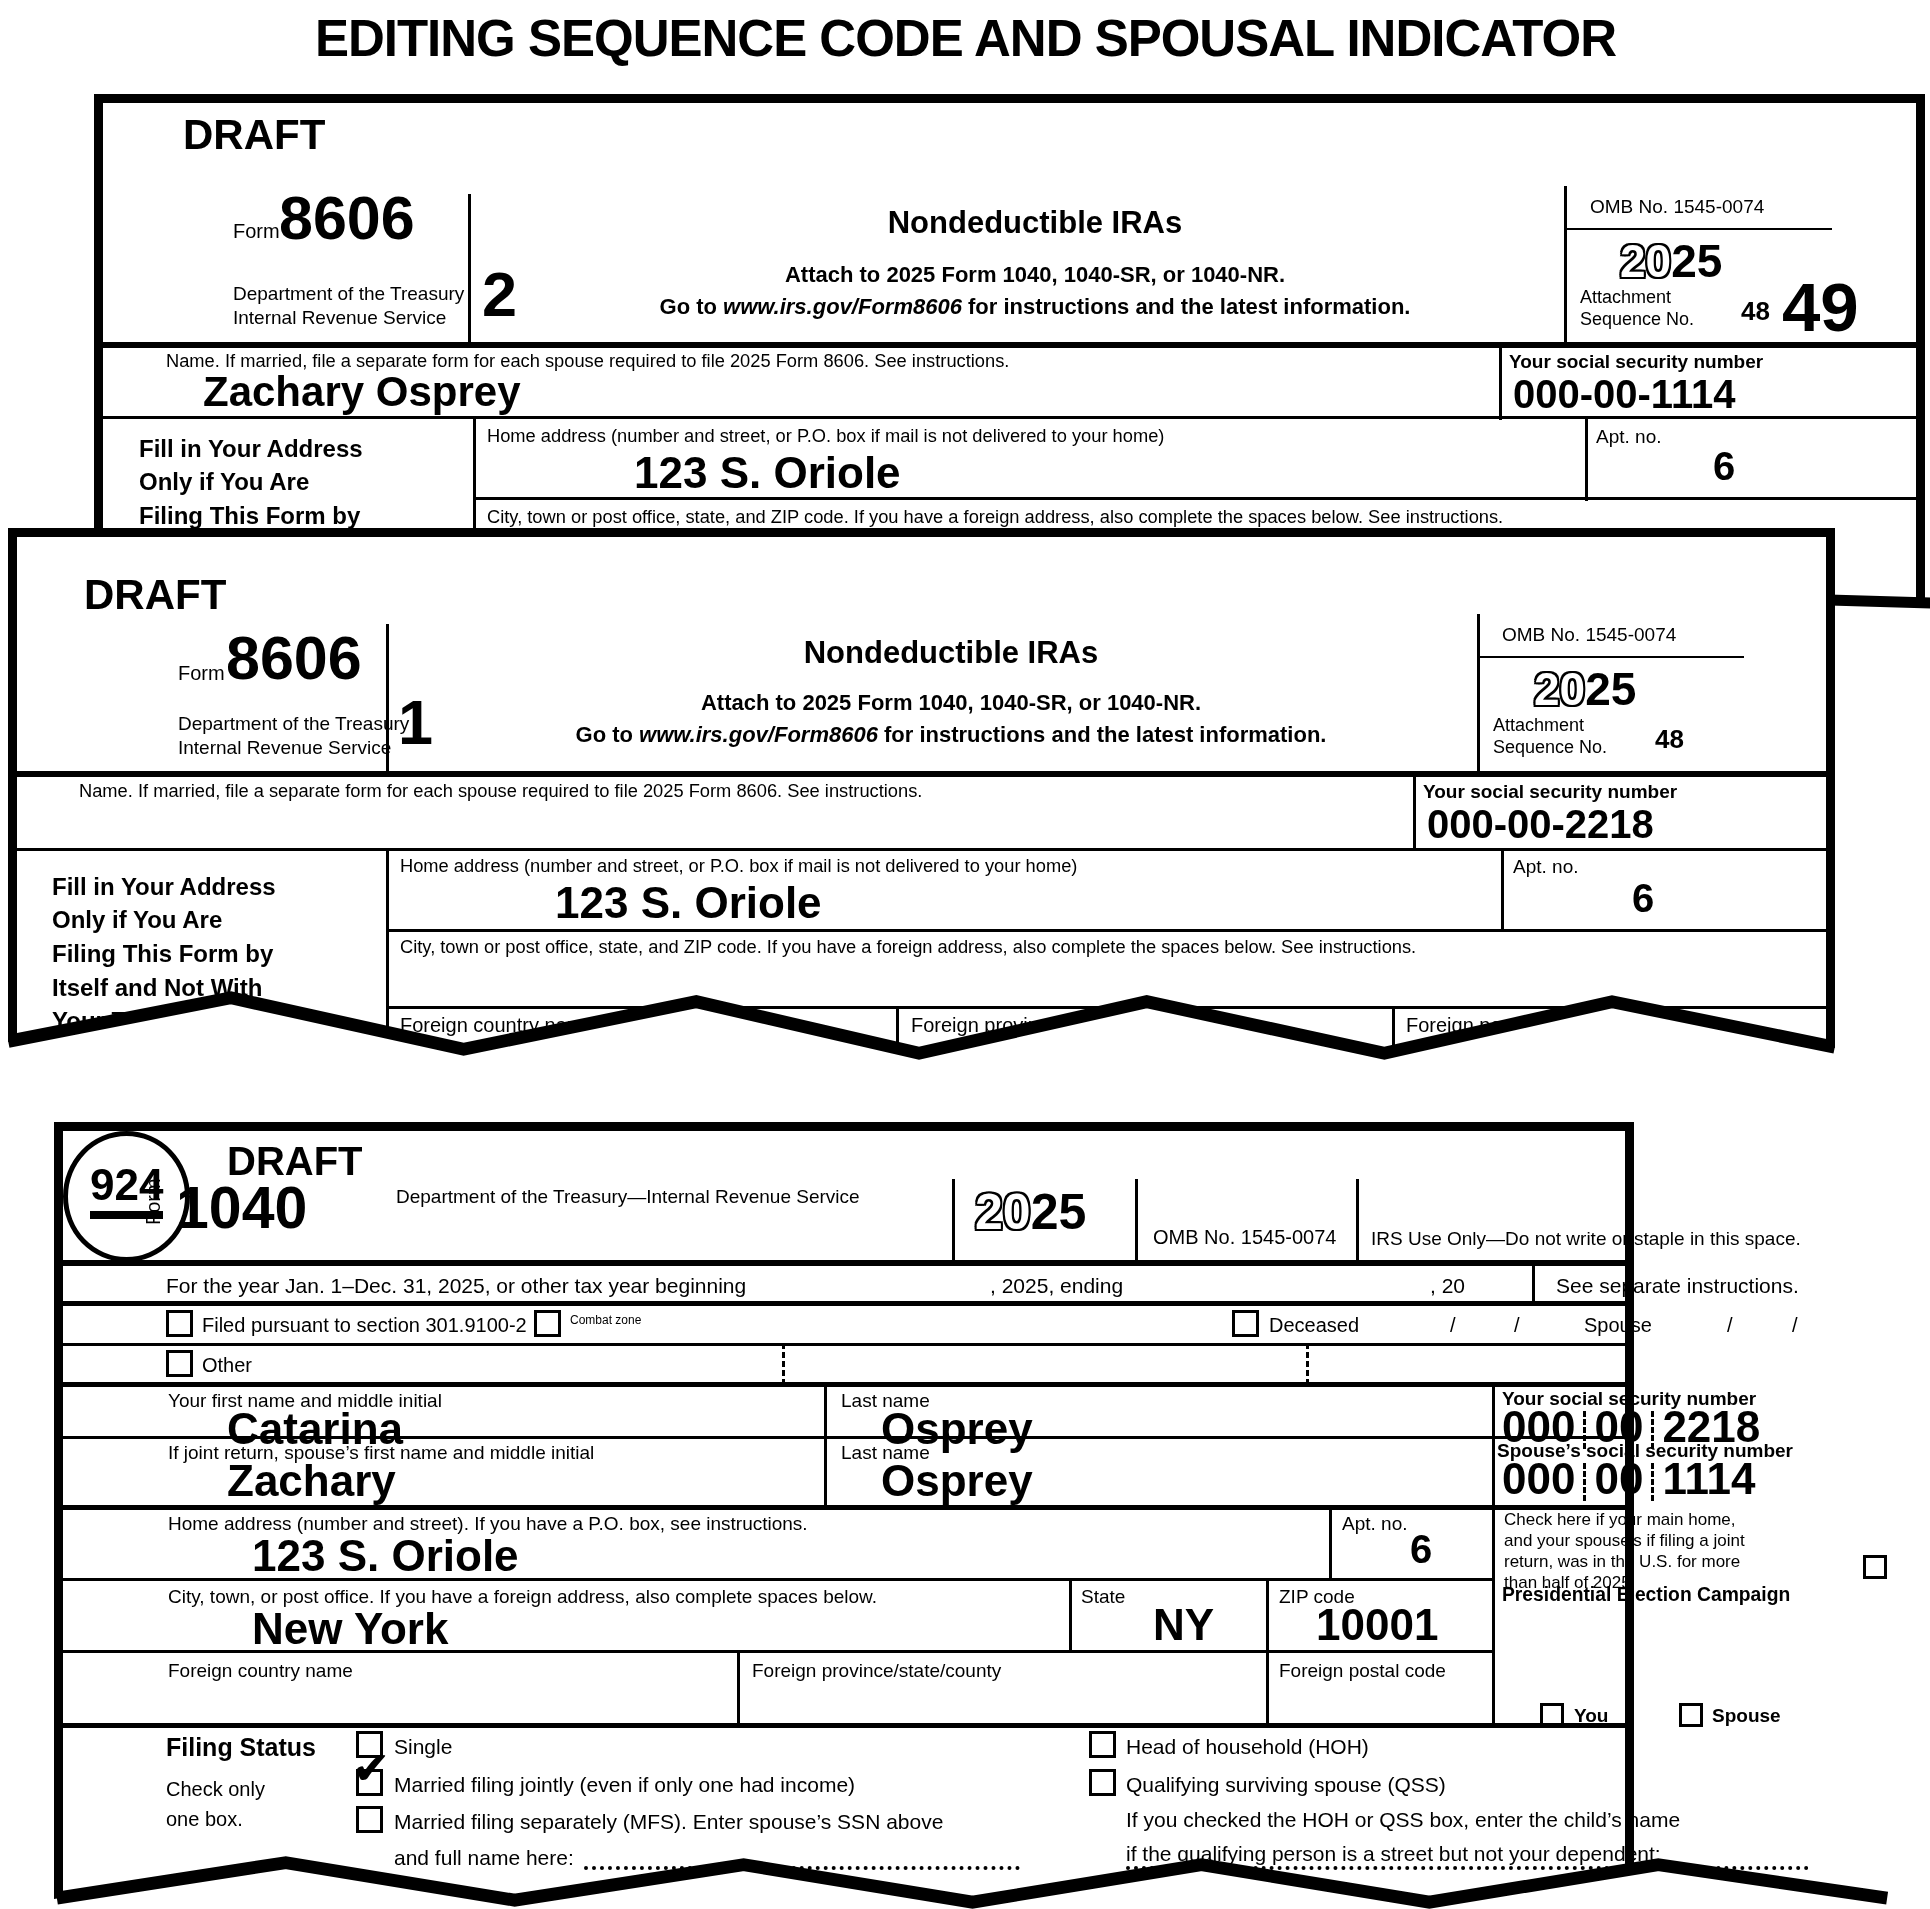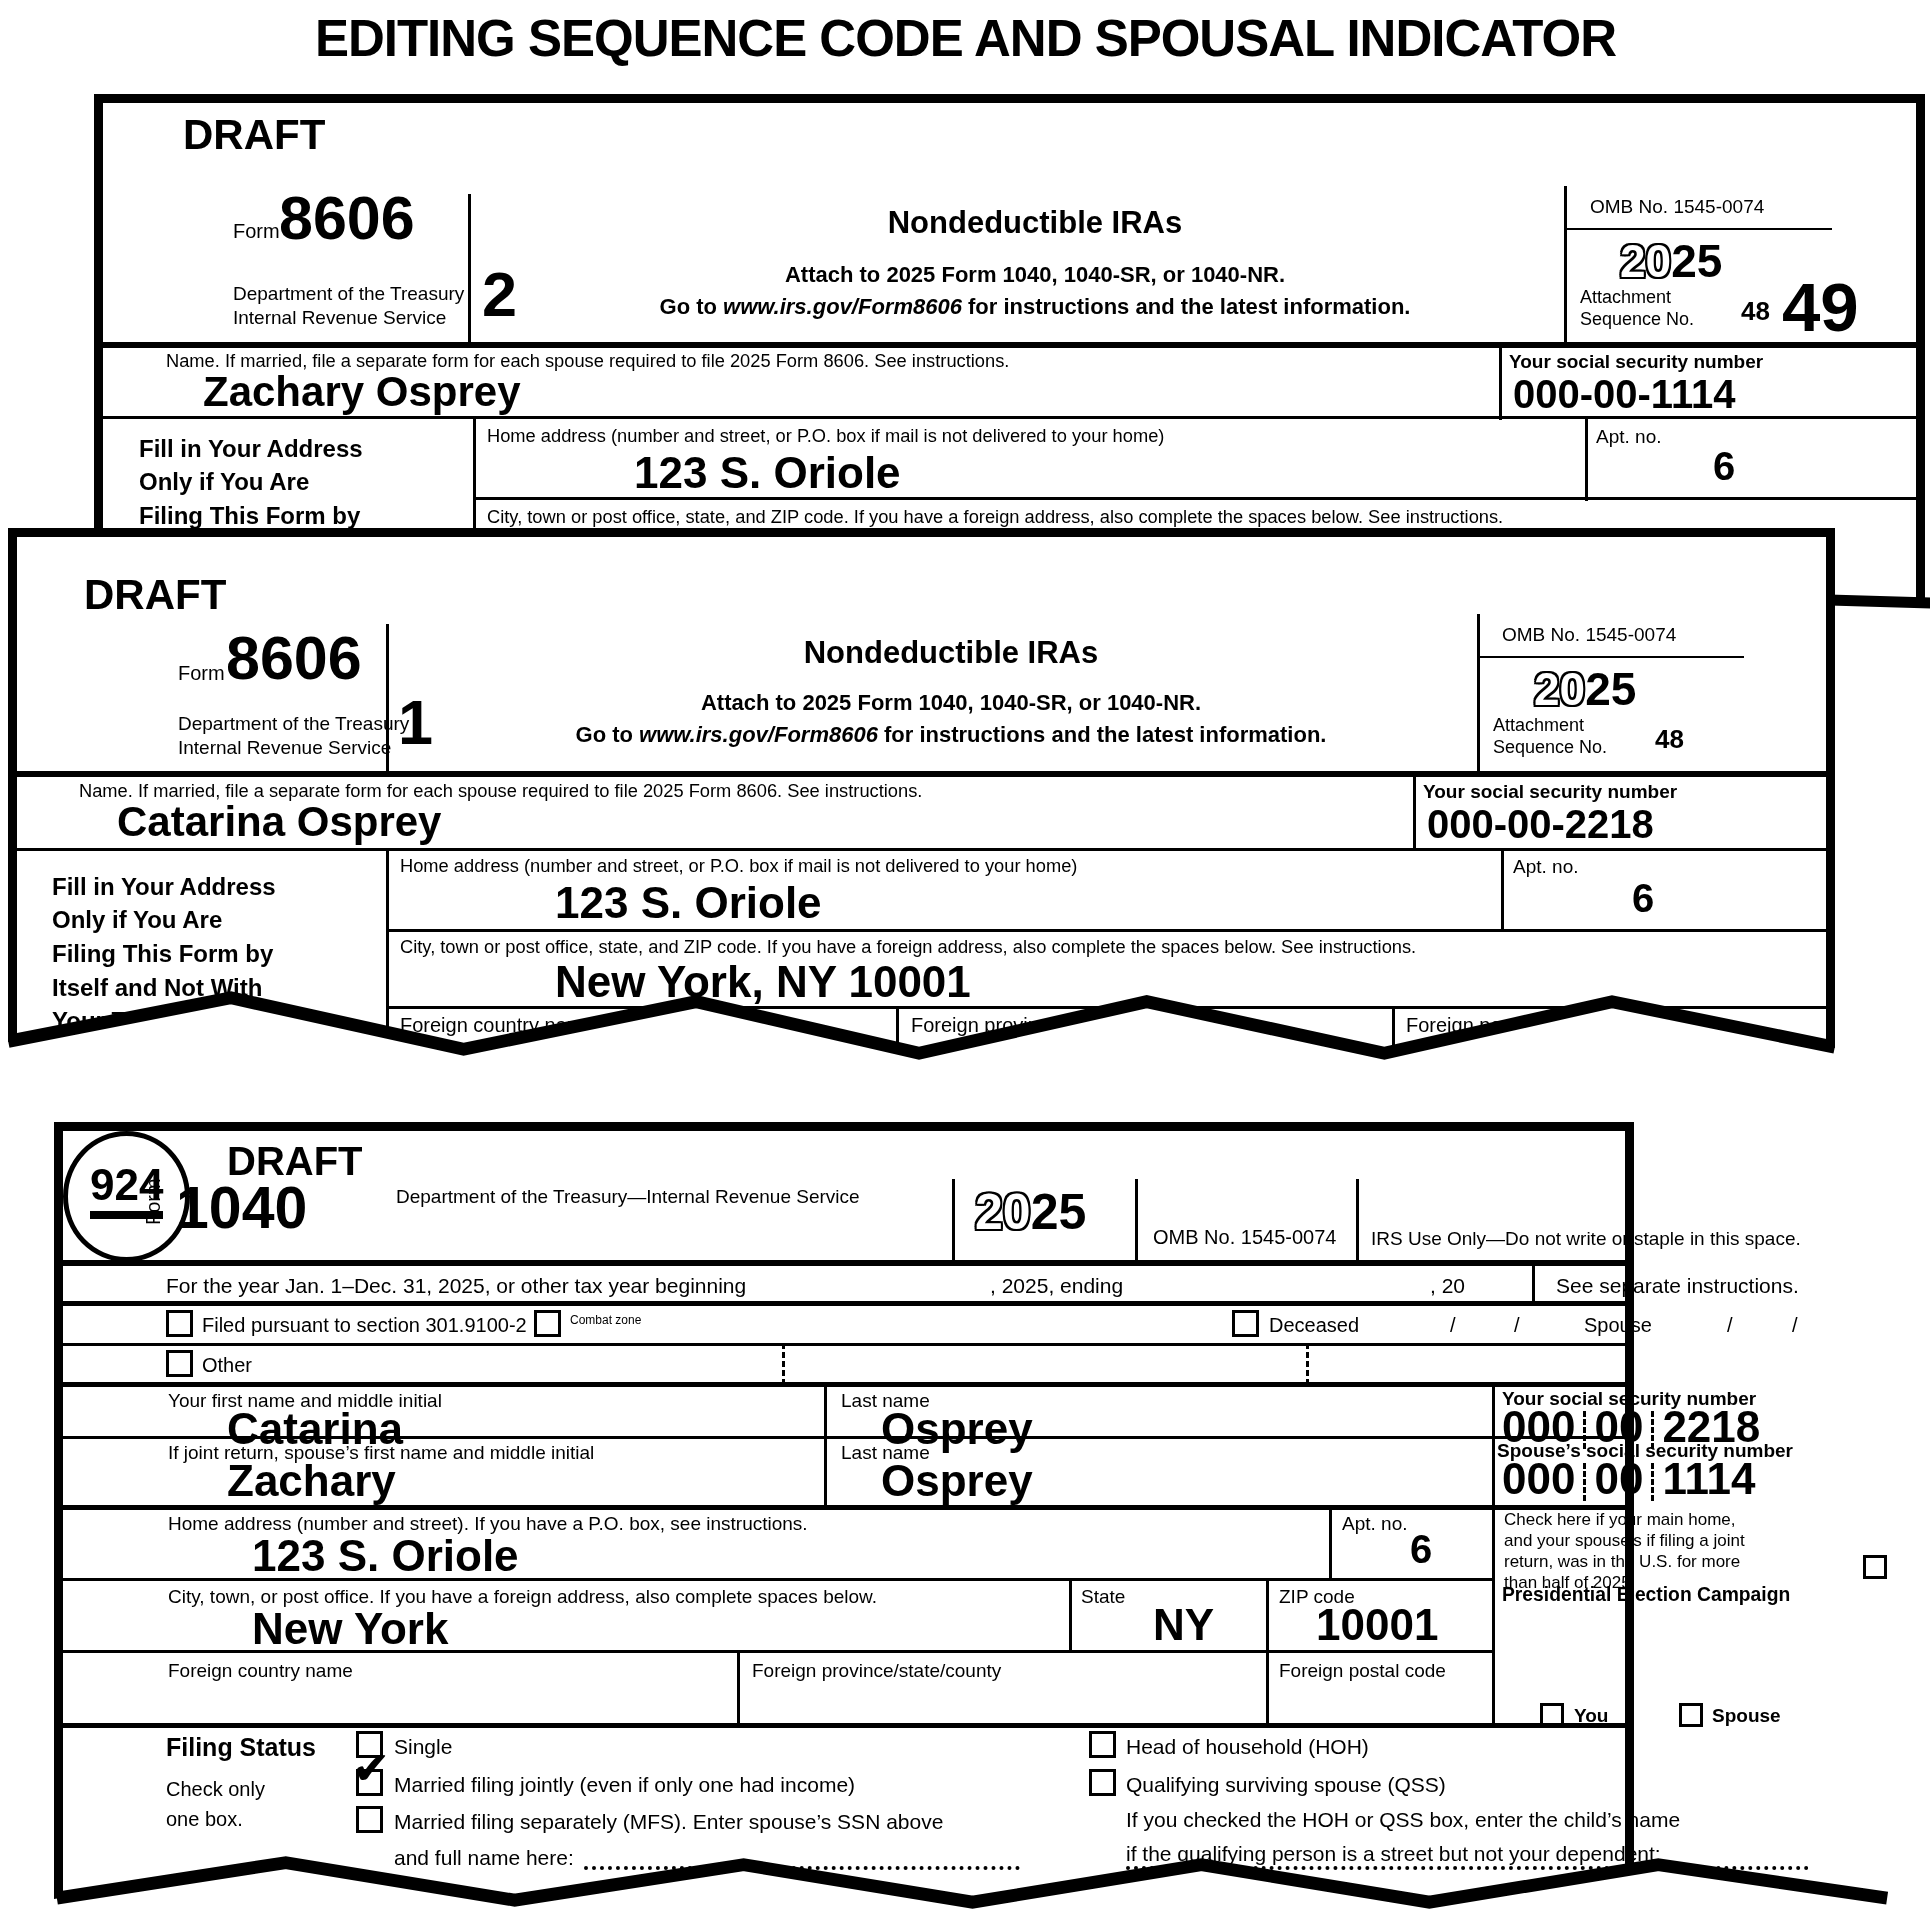--- a/index.html
+++ b/index.html
@@ -91,40 +91,38 @@
   <div class="hl" style="left:1460px;top:119px;width:267px;height:2px;"></div>
   <div class="p" style="left:1517px;top:127px;font-size:46px;font-weight:bold;">
     <span class="out">20</span><span>25</span>
   </div>
   <div class="p" style="left:1476px;top:178px;font-size:18px;">Attachment</div>
   <div class="p" style="left:1476px;top:200px;font-size:18px;">Sequence No.</div>
   <div class="p b" style="left:1638px;top:188px;font-size:26px;">48</div>
   <div class="ht" style="left:0;right:0;top:234px;"></div>
 
   <div class="p" style="left:62px;top:244px;font-size:18.3px;">Name. If married, file a separate form for each spouse required to file 2025 Form 8606. See instructions.</div>
-  <div class="p b" style="left:100px;top:261px;font-size:42px;">Catarina Osprey</div>
   <div class="vl" style="left:1396px;top:234px;height:78px;"></div>
   <div class="p b" style="left:1406px;top:244px;font-size:19px;">Your social security number</div>
   <div class="p b" style="left:1410px;top:265px;font-size:40px;">000-00-2218</div>
   <div class="hl" style="left:0;right:0;top:311px;"></div>
 
   <div class="vl" style="left:369px;top:311px;height:220px;"></div>
   <div class="p b" style="left:35px;top:337px;font-size:24px;">Fill in Your Address</div>
   <div class="p b" style="left:35px;top:370px;font-size:24px;">Only if You Are</div>
   <div class="p b" style="left:35px;top:404px;font-size:24px;">Filing This Form by</div>
   <div class="p b" style="left:35px;top:438px;font-size:24px;">Itself and Not With</div>
   <div class="p b" style="left:35px;top:471px;font-size:24px;">Your Tax Return</div>
   <div class="p" style="left:383px;top:319px;font-size:18.3px;">Home address (number and street, or P.O. box if mail is not delivered to your home)</div>
   <div class="p b" style="left:538px;top:341px;font-size:44px;">123 S. Oriole</div>
   <div class="vl" style="left:1484px;top:311px;height:81px;"></div>
   <div class="p" style="left:1496px;top:319px;font-size:19px;">Apt. no.</div>
   <div class="p b" style="left:1615px;top:339px;font-size:40px;">6</div>
   <div class="hl" style="left:369px;right:0;top:392px;"></div>
   <div class="p" style="left:383px;top:400px;font-size:18.3px;">City, town or post office, state, and ZIP code. If you have a foreign address, also complete the spaces below. See instructions.</div>
-  <div class="p b" style="left:538px;top:420px;font-size:44px;">New York, NY 10001</div>
   <div class="hl" style="left:369px;right:0;top:469px;"></div>
   <div class="p" style="left:383px;top:477px;font-size:20px;">Foreign country name</div>
   <div class="vl" style="left:879px;top:469px;height:61px;"></div>
   <div class="p" style="left:894px;top:477px;font-size:20px;">Foreign province/state/county</div>
   <div class="vl" style="left:1375px;top:469px;height:61px;"></div>
   <div class="p" style="left:1389px;top:477px;font-size:20px;">Foreign postal code</div>
 </div>
 <svg style="position:absolute;left:8px;top:973px;z-index:4;pointer-events:none;" width="1827" height="99" viewBox="0 0 1845 100">
   <polyline points="0,69 225,25 460,77 695,29 920,81 1150,29 1390,81 1620,29 1845,75" fill="none" stroke="#000" stroke-width="13"></polyline>
 </svg>

